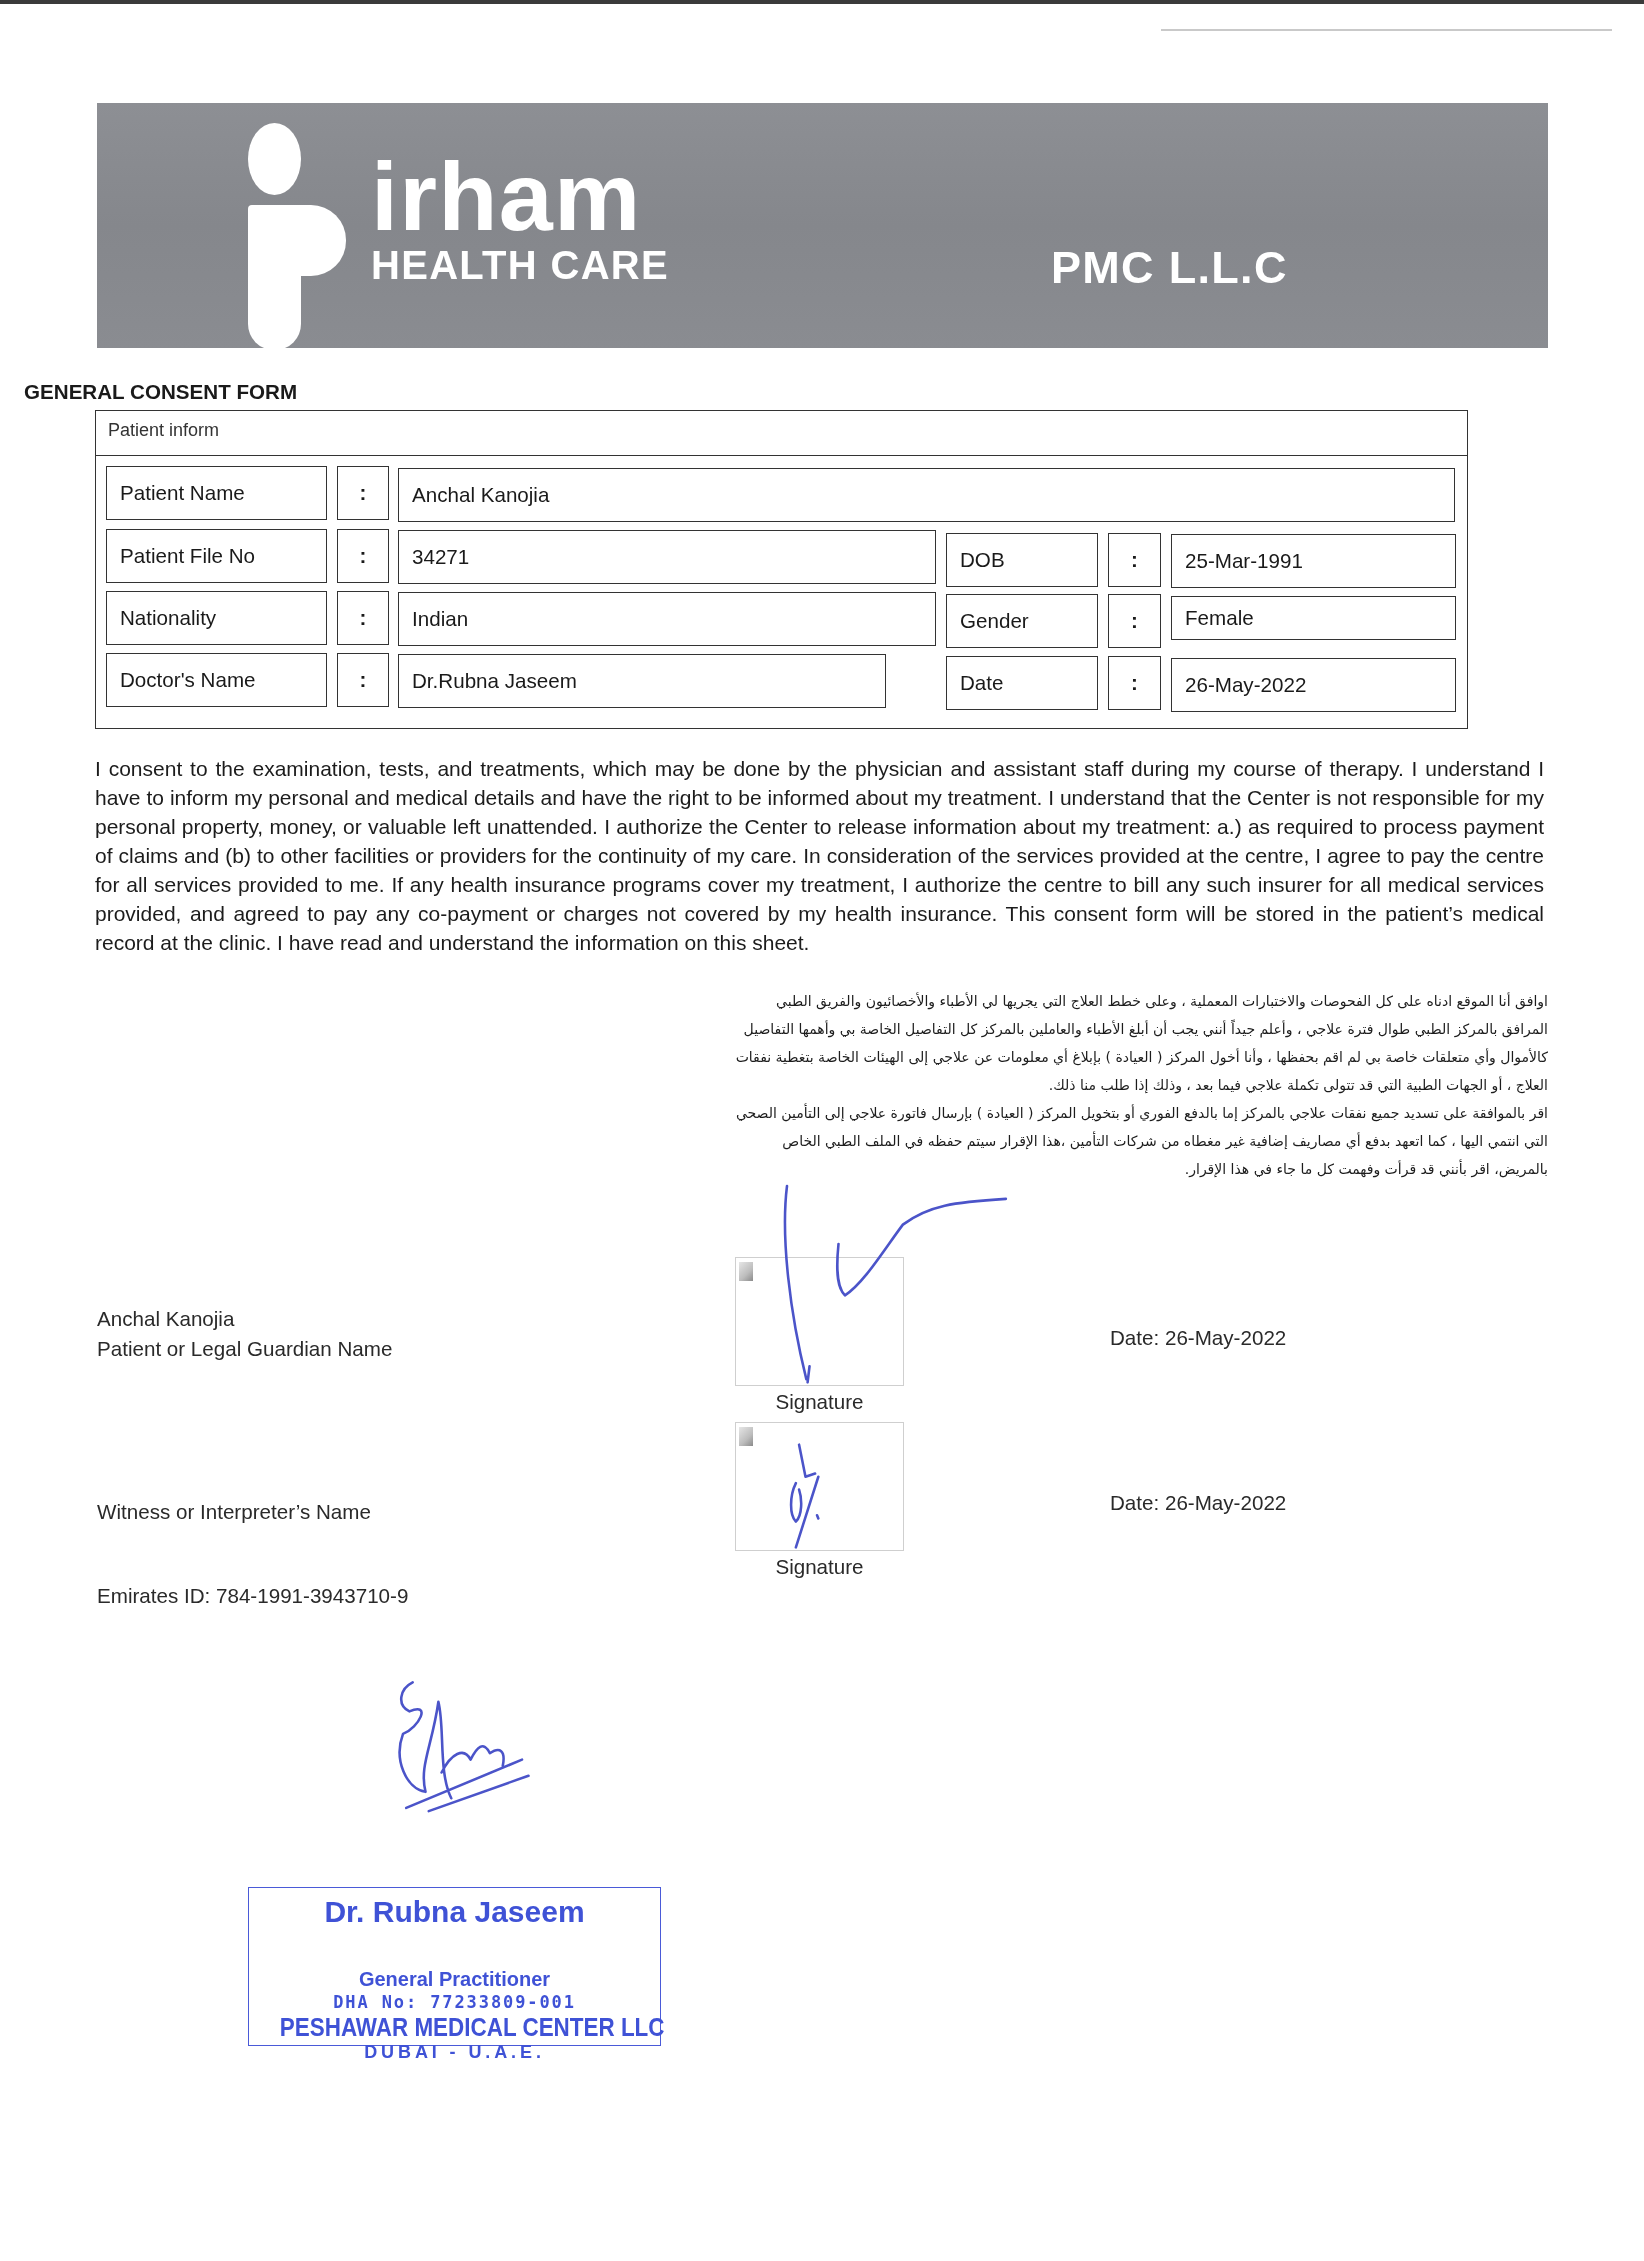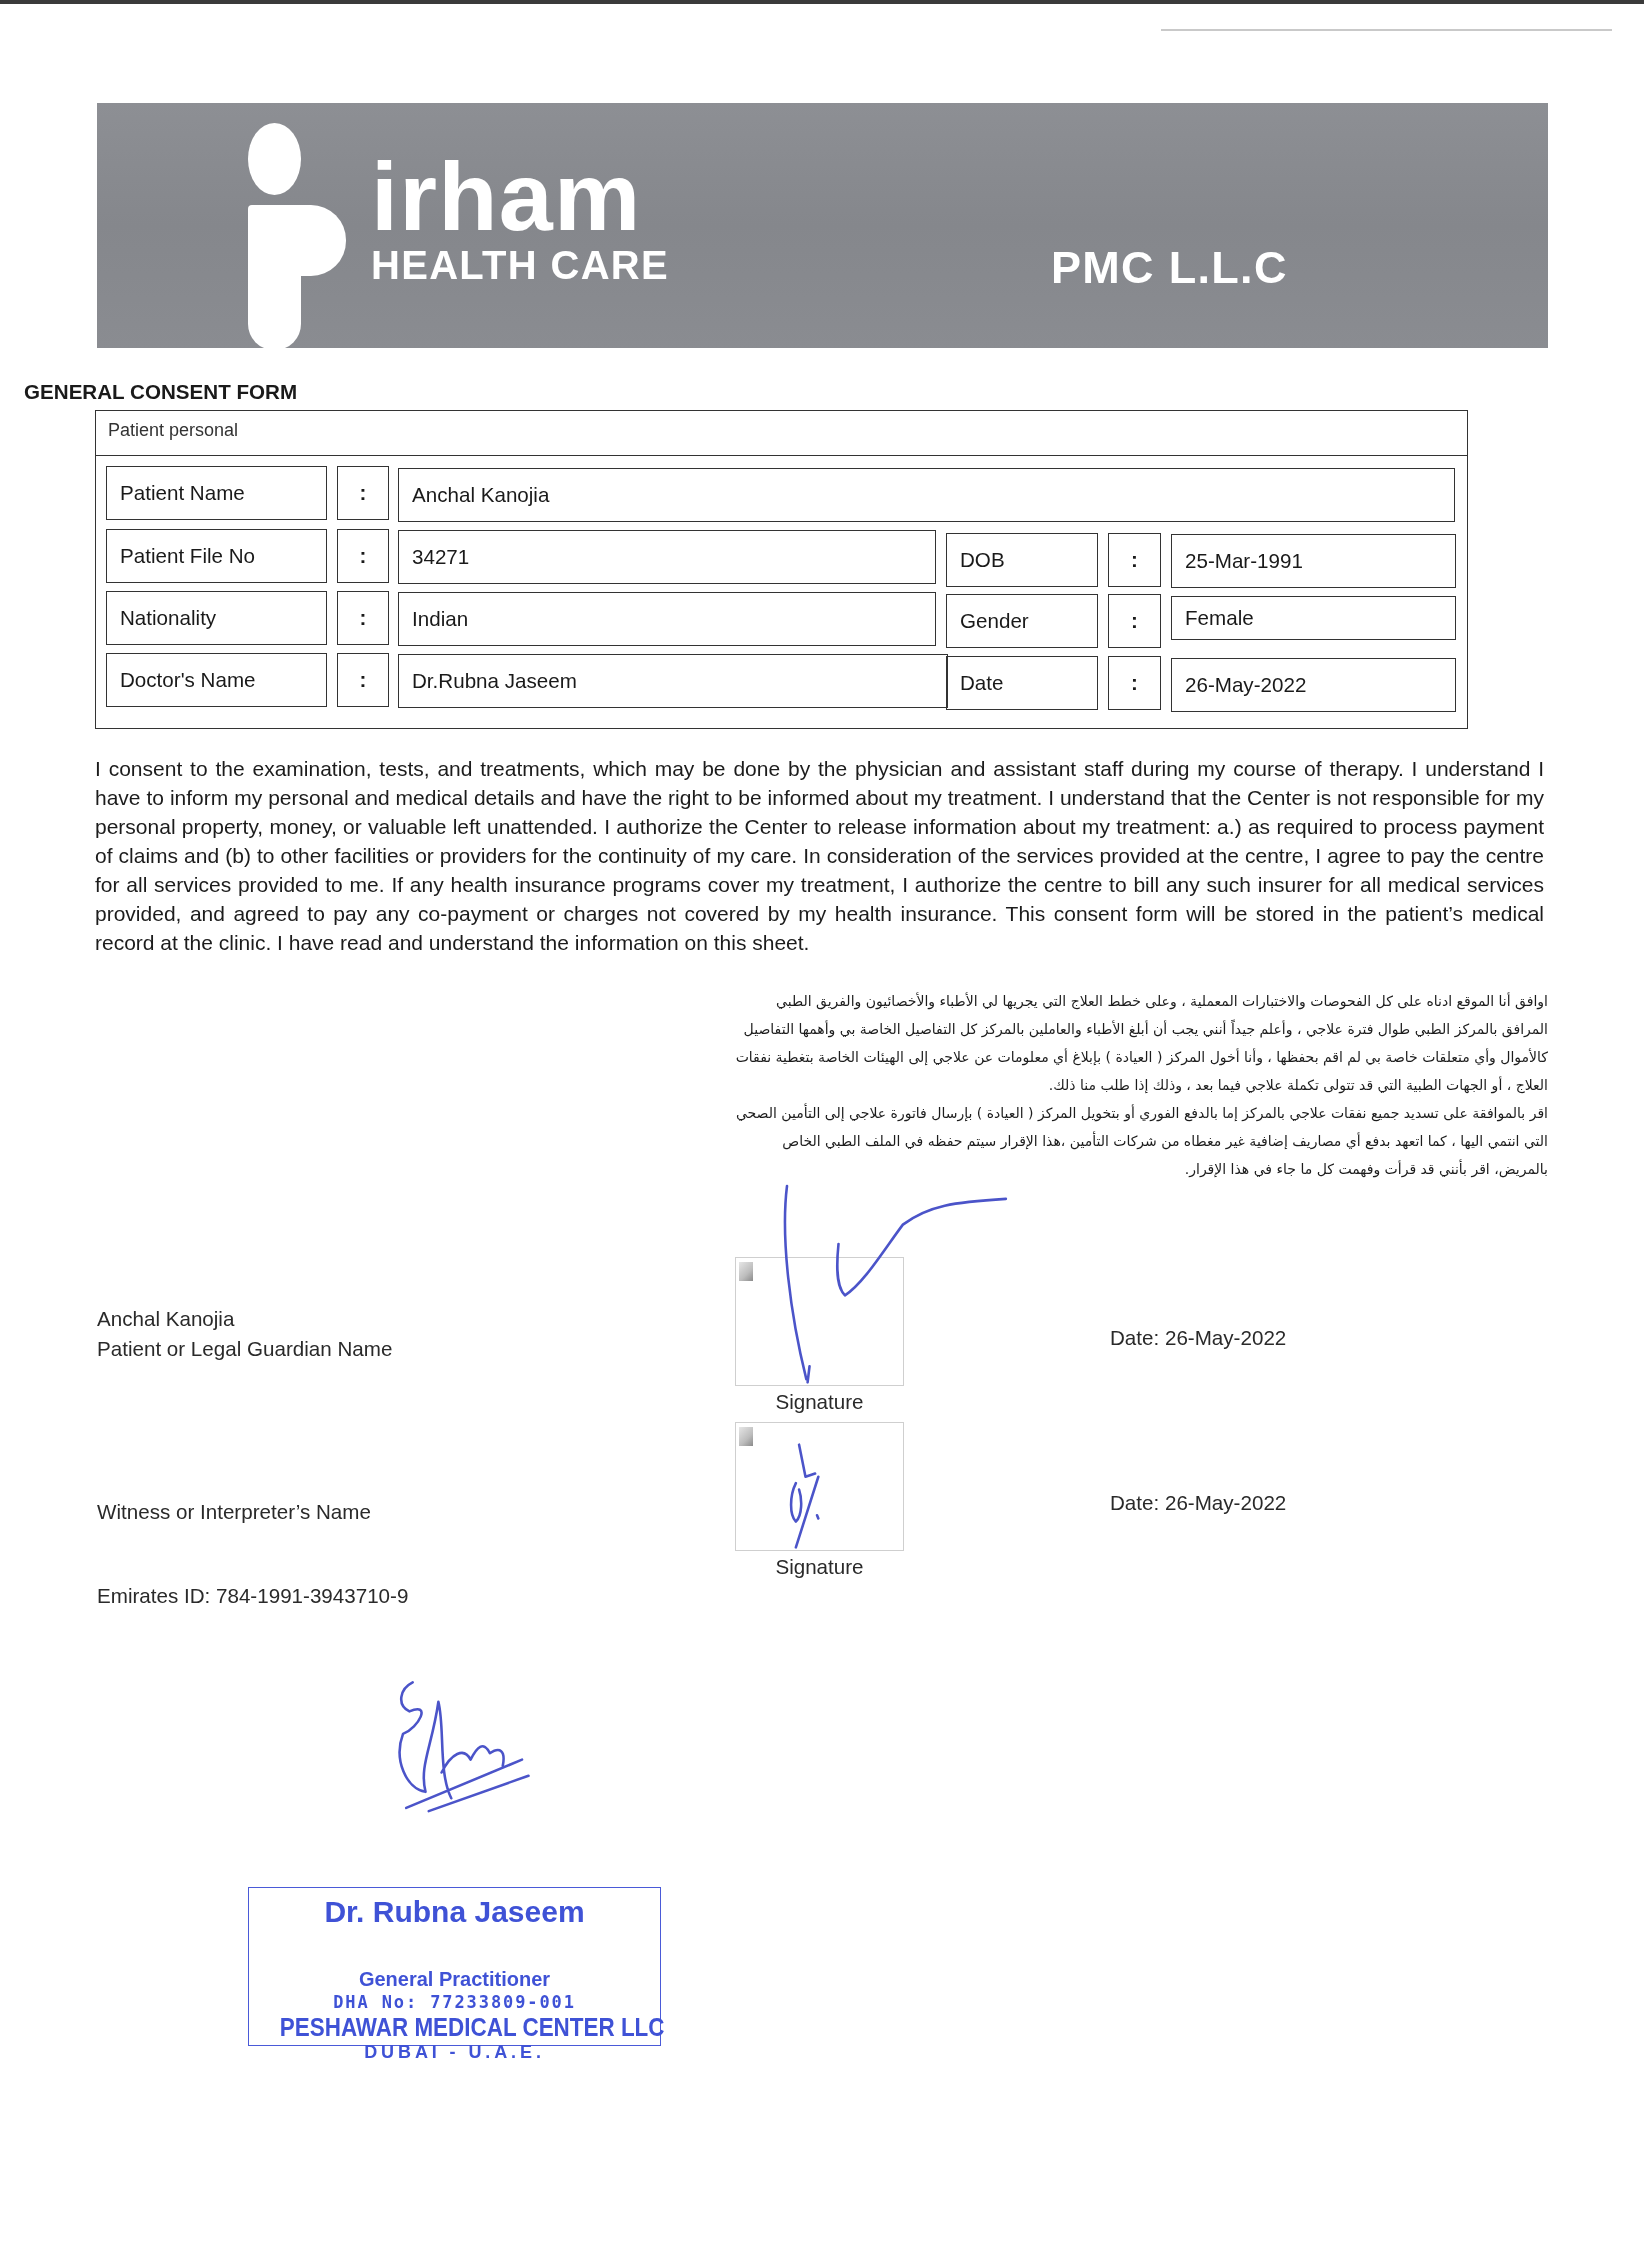--- a/index.html
+++ b/index.html
@@ -70,21 +70,21 @@
     <div class="arm"></div>
 </div>
 <div class="abs logo-word">irham</div>
 <div class="abs logo-sub">HEALTH CARE</div>
 <div class="abs pmc">PMC L.L.C</div>
 
 <div class="abs form-title">GENERAL CONSENT FORM</div>
 
 <div class="abs pd-outer"></div>
 <div class="abs pd-head"></div>
-<div class="abs pd-head-label">Patient personal</div>
+<div class="abs pd-head-label">Patient inform</div>
 
 <div class="cell lbl" style="left:106px;top:466px;width:221px;height:54px;">Patient Name</div>
 <div class="cell colon" style="left:337px;top:466px;width:52px;height:54px;">:</div>
 <div class="cell" style="left:398px;top:468px;width:1057px;height:54px;">Anchal Kanojia</div>
 
 <div class="cell lbl" style="left:106px;top:529px;width:221px;height:54px;">Patient File No</div>
 <div class="cell colon" style="left:337px;top:529px;width:52px;height:54px;">:</div>
 <div class="cell" style="left:398px;top:530px;width:538px;height:54px;">34271</div>
 <div class="cell lbl" style="left:946px;top:533px;width:152px;height:54px;">DOB</div>
 <div class="cell colon" style="left:1108px;top:533px;width:53px;height:54px;">:</div>
@@ -92,21 +92,21 @@
 
 <div class="cell lbl" style="left:106px;top:591px;width:221px;height:54px;">Nationality</div>
 <div class="cell colon" style="left:337px;top:591px;width:52px;height:54px;">:</div>
 <div class="cell" style="left:398px;top:592px;width:538px;height:54px;">Indian</div>
 <div class="cell lbl" style="left:946px;top:594px;width:152px;height:54px;">Gender</div>
 <div class="cell colon" style="left:1108px;top:594px;width:53px;height:54px;">:</div>
 <div class="cell" style="left:1171px;top:596px;width:285px;height:44px;">Female</div>
 
 <div class="cell lbl" style="left:106px;top:653px;width:221px;height:54px;">Doctor's Name</div>
 <div class="cell colon" style="left:337px;top:653px;width:52px;height:54px;">:</div>
-<div class="cell" style="left:398px;top:654px;width:550px;height:54px;">Dr.Rubna Jaseem</div>
+<div class="cell" style="left:398px;top:654px;width:488px;height:54px;">Dr.Rubna Jaseem</div>
 <div class="cell lbl" style="left:946px;top:656px;width:152px;height:54px;">Date</div>
 <div class="cell colon" style="left:1108px;top:656px;width:53px;height:54px;">:</div>
 <div class="cell" style="left:1171px;top:658px;width:285px;height:54px;">26-May-2022</div>
 
 <div class="abs para-en">I consent to the examination, tests, and treatments, which may be done by the physician and assistant staff during my course of therapy. I understand I have to inform my personal and medical details and have the right to be informed about my treatment. I understand that the Center is not responsible for my personal property, money, or valuable left unattended. I authorize the Center to release information about my treatment: a.) as required to process payment of claims and (b) to other facilities or providers for the continuity of my care. In consideration of the services provided at the centre, I agree to pay the centre for all services provided to me. If any health insurance programs cover my treatment, I authorize the centre to bill any such insurer for all medical services provided, and agreed to pay any co-payment or charges not covered by my health insurance. This consent form will be stored in the patient’s medical record at the clinic. I have read and understand the information on this sheet.</div>
 <div class="abs para-ar">
   <p>اوافق أنا الموقع ادناه على كل الفحوصات والاختبارات المعملية ، وعلى خطط العلاج التي يجريها لي الأطباء والأخصائيون والفريق الطبي</p>
   <p>المرافق بالمركز الطبي طوال فترة علاجي ، وأعلم جيداً أنني يجب أن أبلغ الأطباء والعاملين بالمركز كل التفاصيل الخاصة بي وأهمها التفاصيل</p>
   <p>كالأموال وأي متعلقات خاصة بي لم اقم بحفظها ، وأنا أخول المركز ( العيادة ) بإبلاغ أي معلومات عن علاجي إلى الهيئات الخاصة بتغطية نفقات</p>
   <p>العلاج ، أو الجهات الطبية التي قد تتولى تكملة علاجي فيما بعد ، وذلك إذا طلب منا ذلك.</p>

